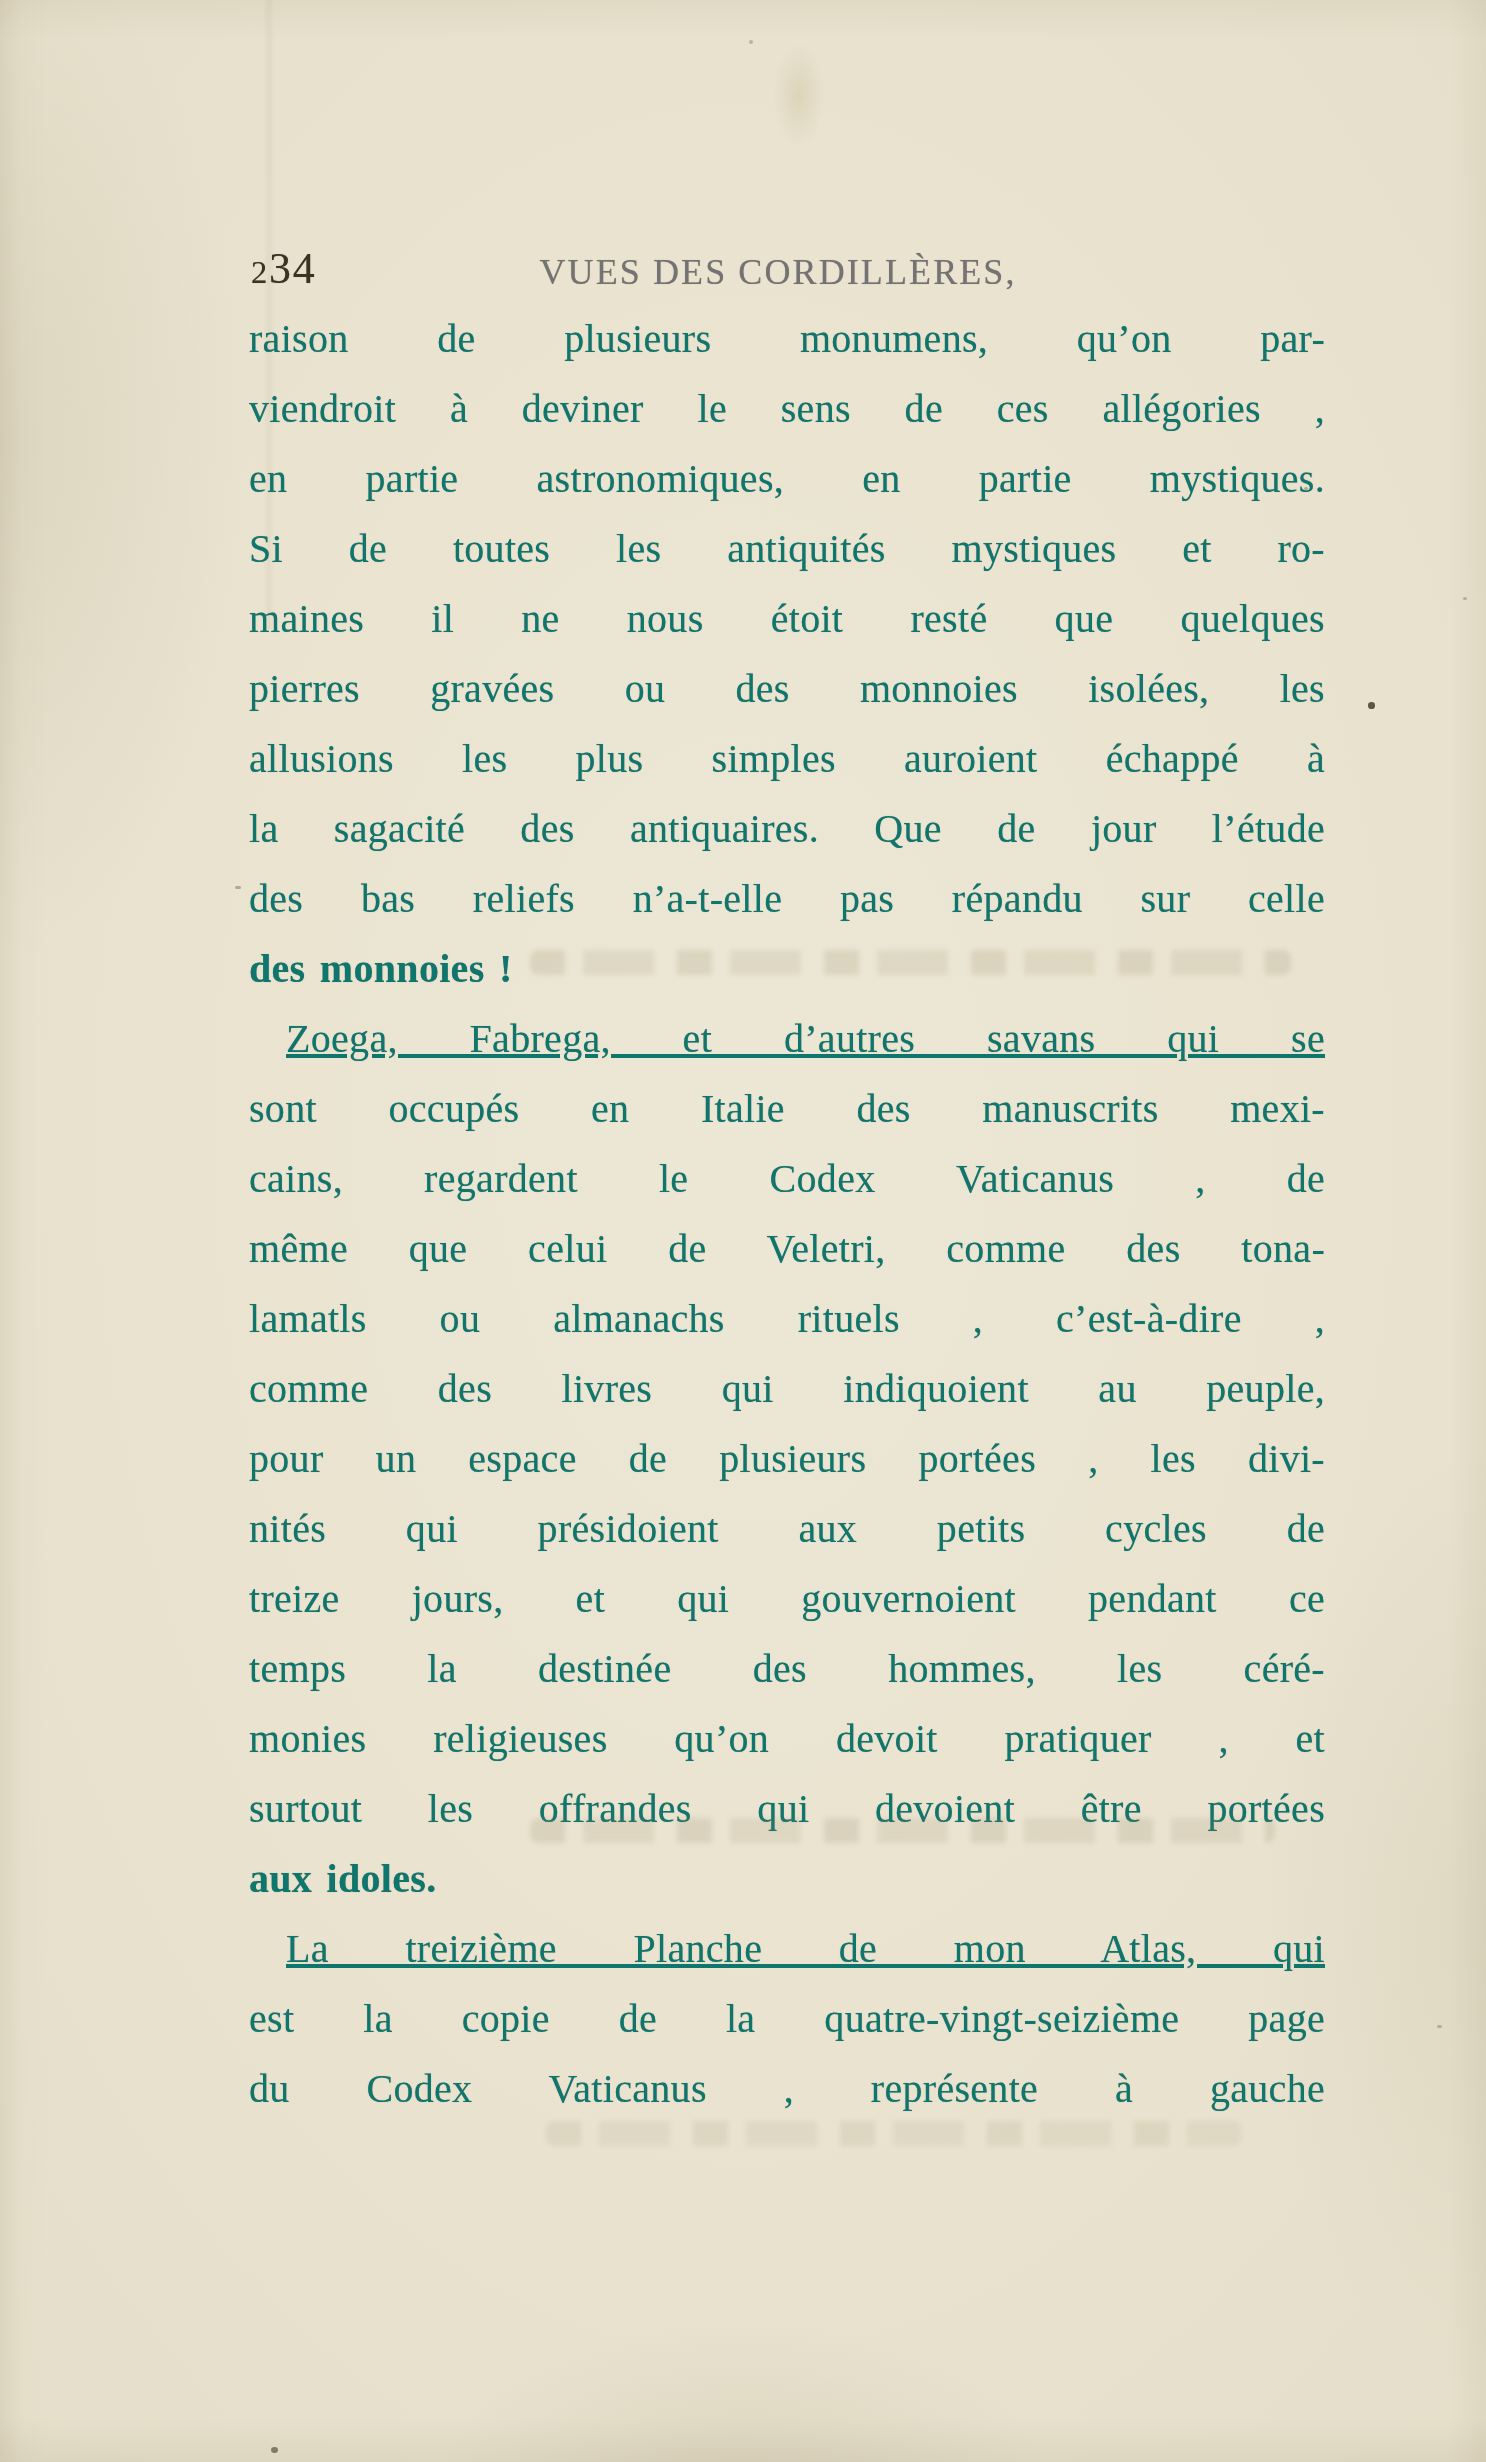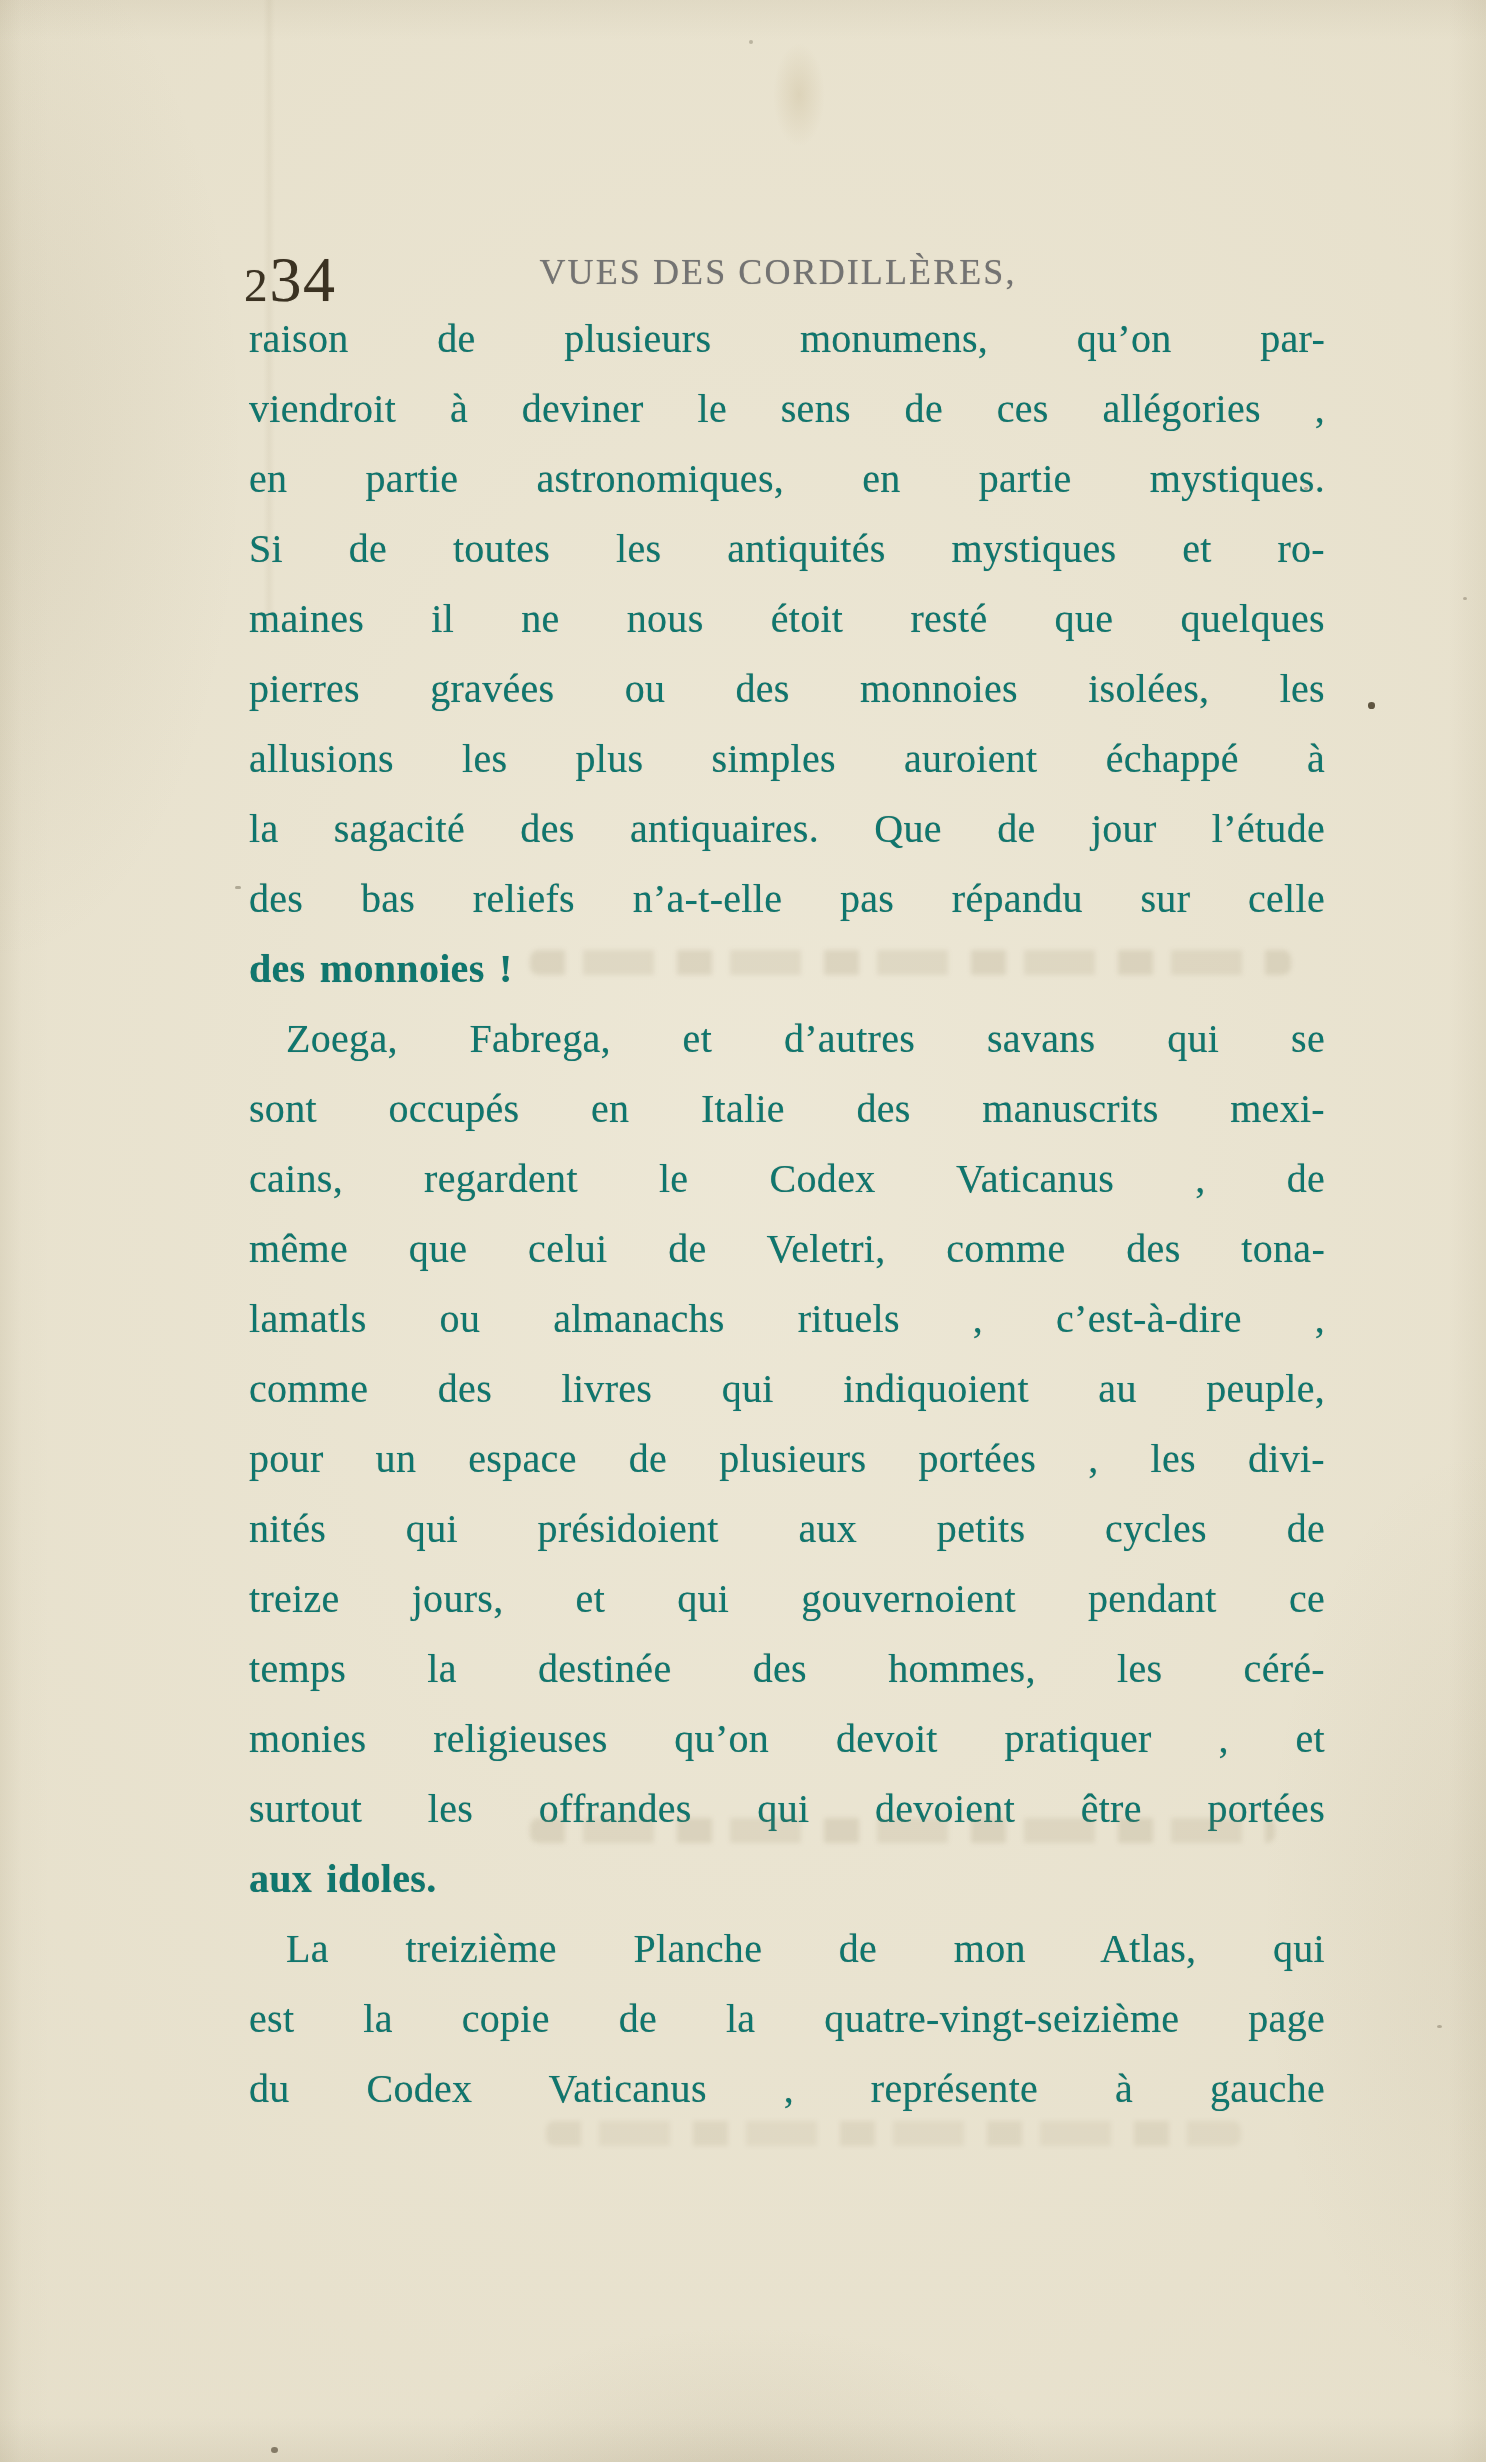--- a/index.html
+++ b/index.html
@@ -29,22 +29,22 @@
       linear-gradient(180deg, rgba(120,104,66,0.07) 0px, rgba(120,104,66,0) 40px),
       radial-gradient(ellipse 120% 115% at 50% 46%, rgba(255,252,240,0.20), rgba(190,174,130,0.14) 96%);
   }
   
   .crease {
     position: absolute; left: 263px; top: 0; width: 11.6px; height: 629px;
     background: linear-gradient(90deg, rgba(0,0,0,0) 0%, rgba(132,116,78,0.07) 50%, rgba(0,0,0,0) 100%);
     pointer-events: none;
   }
   .page-number {
-    position: absolute; left: 244px; top: 243px;
-    font-size: 64px; color: #3b3222;
+    position: absolute; left: 251px; top: 243px;
+    font-size: 44px; color: #3b3222;
     letter-spacing: 1.7px;
     text-shadow: 0 0 0.8px rgba(59,50,34,0.45);
   }
   .page-number::first-letter { font-size: 0.74em; }
   .running-title {
     position: absolute; left: 778px; top: 251px;
     transform: translateX(-50%);
     white-space: nowrap;
     font-size: 36px; color: #737373;
     letter-spacing: 2.1px;
@@ -53,21 +53,21 @@
   .text-block {
     position: absolute; left: 249px; top: 304px; width: 1076px;
     font-size: 40px; line-height: 70px;
     color: #0f766e;
     letter-spacing: 0.3px;
     word-spacing: 4.1px;
     text-shadow: 0 0 0.8px rgba(59,50,34,0.42);
   }
   .line { text-align: justify; text-align-last: justify; height: 70px; white-space: nowrap; }
   .line.line-end { text-align-last: left; font-weight: bold; }
-  .line.line-indent { text-indent: 37px; }
+  .line.line-indent { text-indent: 37px; text-decoration: underline; }
   .it { }
   
   .ghost {
     position: absolute; height: 25px;
     background: repeating-linear-gradient(90deg,
       rgba(138,123,86,0.30) 0 35px, rgba(138,123,86,0) 35px 53px,
       rgba(138,123,86,0.24) 53px 124px, rgba(138,123,86,0) 124px 147px);
     filter: blur(2.5px); opacity: 0.55; border-radius: 8.3px;
     pointer-events: none;
   }

